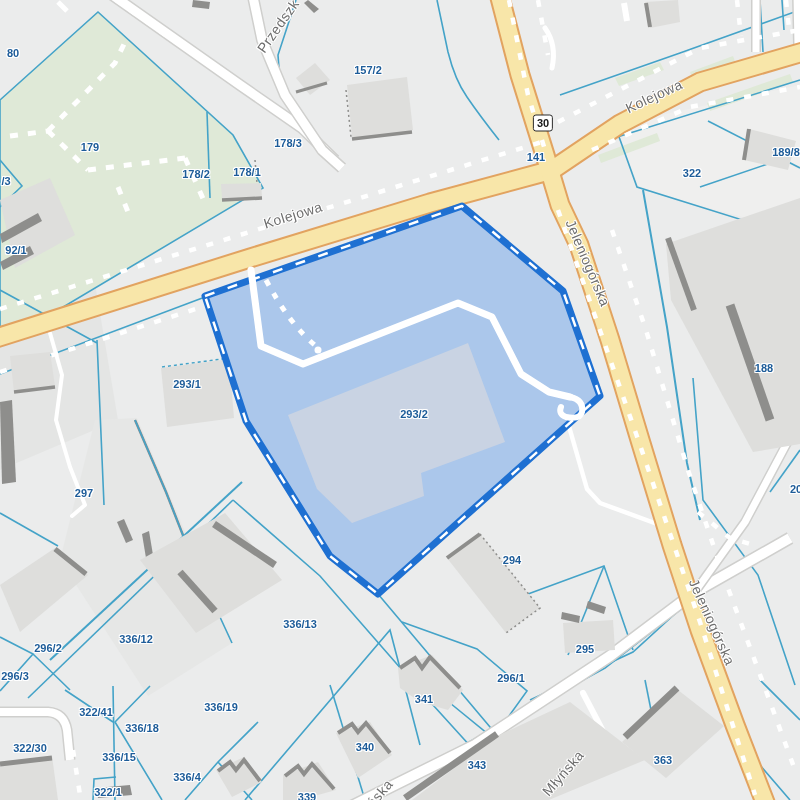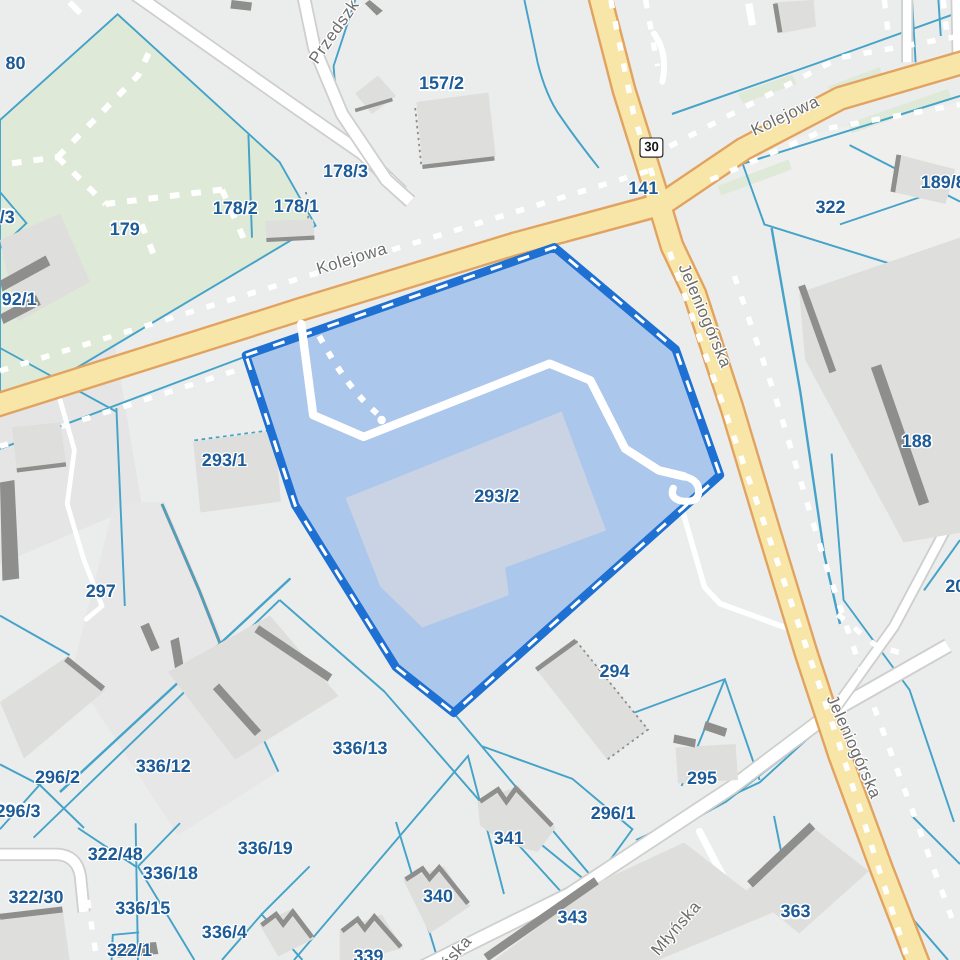--- a/index.html
+++ b/index.html
@@ -20,21 +20,21 @@
   .darkline{fill:none;stroke:var(--bld-shadow);}
   .dashrow{fill:none;stroke:#fff;stroke-width:4.5px;stroke-dasharray:7 11;}
   .trail{fill:none;stroke:#fff;stroke-width:5px;stroke-dasharray:8 10;}
   .ycase{fill:none;stroke:var(--road-casing);stroke-width:21px;stroke-linecap:round;stroke-linejoin:round;}
   .yfill{fill:none;stroke:var(--road-fill);stroke-width:17px;stroke-linecap:round;stroke-linejoin:round;}
   .wcase{fill:none;stroke:var(--white-casing);stroke-linejoin:round;}
   .wfill{fill:none;stroke:var(--white-road);stroke-linejoin:round;}
   .bld{fill:var(--bld);stroke:none;}
   .bldbar{fill:var(--bld-shadow);stroke:none;}
   #labels{position:absolute;left:0;top:0;width:800px;height:800px;pointer-events:none;}
-  .parcel-label{position:absolute;color:var(--label);font-size:15px;font-weight:bold;white-space:nowrap;
+  .parcel-label{position:absolute;color:var(--label);font-size:11px;font-weight:bold;white-space:nowrap;
      text-shadow:1px 0 0 #fff,-1px 0 0 #fff,0 1px 0 #fff,0 -1px 0 #fff,1px 1px 0 #fff,-1px -1px 0 #fff,1px -1px 0 #fff,-1px 1px 0 #fff;}
   .street-label{position:absolute;color:var(--street);font-size:14px;font-weight:normal;letter-spacing:.5px;white-space:nowrap;
      text-shadow:1px 0 0 #fff,-1px 0 0 #fff,0 1px 0 #fff,0 -1px 0 #fff,1px 1px 0 #fff,-1px -1px 0 #fff;}
   .badge{position:absolute;left:543px;top:123px;transform:translate(-50%,-50%);
      background:#fff;border:1.5px solid #2b2b2b;border-radius:3px;color:#1a1a1a;
      font-size:11px;font-weight:bold;line-height:1;padding:2px 3px;}
 </style>
 </head>
 <body>
 
@@ -206,21 +206,21 @@
       <polygon points="288,415 468,343 505,442 421,473 424,496 352,523 317,489" style="fill:var(--bld-blue)"></polygon>
       <path class="wfill" style="stroke-width:7;stroke-linecap:round" d="M251,270 L261,346 L303,364 L458,303 L492,317 L521,374 L549,392 L570,397"></path>
       <path class="wfill" style="stroke-width:6;stroke-linecap:round" d="M570,397 Q584,400 582,412 Q580,420 566,417 Q558,414 561,407"></path>
       <path class="trail" style="stroke-width:5;stroke-dasharray:6 9" d="M266,280 Q290,325 316,346"></path>
       <circle cx="318" cy="350" r="3.5" fill="#fff"></circle>
     </g>
   </svg>
 
   <div id="labels">
       <div class="parcel-label" style="left: 13px; top: 53px; transform: translate(-50%, -50%) rotate(0deg);">80</div>
-      <div class="parcel-label" style="left: 104px; top: 147px; transform: translate(-50%, -50%) rotate(0deg); margin-top: 44px;">179</div>
+      <div class="parcel-label" style="left: 90px; top: 147px; transform: translate(-50%, -50%) rotate(0deg);">179</div>
       <div class="parcel-label" style="left: 196px; top: 174px; transform: translate(-50%, -50%) rotate(0deg);">178/2</div>
       <div class="parcel-label" style="left: 247px; top: 172px; transform: translate(-50%, -50%) rotate(0deg);">178/1</div>
       <div class="parcel-label" style="left: 288px; top: 143px; transform: translate(-50%, -50%) rotate(0deg);">178/3</div>
       <div class="parcel-label" style="left: 368px; top: 70px; transform: translate(-50%, -50%) rotate(0deg);">157/2</div>
       <div class="parcel-label" style="left: 536px; top: 157px; transform: translate(-50%, -50%) rotate(0deg);">141</div>
       <div class="parcel-label" style="left: 692px; top: 173px; transform: translate(-50%, -50%) rotate(0deg);">322</div>
       <div class="parcel-label" style="left: 786px; top: 152px; transform: translate(-50%, -50%) rotate(0deg);">189/8</div>
       <div class="parcel-label" style="left: 6px; top: 181px; transform: translate(-50%, -50%) rotate(0deg);">/3</div>
       <div class="parcel-label" style="left: 16px; top: 250px; transform: translate(-50%, -50%) rotate(0deg);">92/1</div>
       <div class="parcel-label" style="left: 187px; top: 384px; transform: translate(-50%, -50%) rotate(0deg);">293/1</div>
@@ -228,21 +228,21 @@
       <div class="parcel-label" style="left: 764px; top: 368px; transform: translate(-50%, -50%) rotate(0deg);">188</div>
       <div class="parcel-label" style="left: 84px; top: 493px; transform: translate(-50%, -50%) rotate(0deg);">297</div>
       <div class="parcel-label" style="left: 512px; top: 560px; transform: translate(-50%, -50%) rotate(0deg);">294</div>
       <div class="parcel-label" style="left: 585px; top: 649px; transform: translate(-50%, -50%) rotate(0deg);">295</div>
       <div class="parcel-label" style="left: 511px; top: 678px; transform: translate(-50%, -50%) rotate(0deg);">296/1</div>
       <div class="parcel-label" style="left: 48px; top: 648px; transform: translate(-50%, -50%) rotate(0deg);">296/2</div>
       <div class="parcel-label" style="left: 15px; top: 676px; transform: translate(-50%, -50%) rotate(0deg);">296/3</div>
       <div class="parcel-label" style="left: 136px; top: 639px; transform: translate(-50%, -50%) rotate(0deg);">336/12</div>
       <div class="parcel-label" style="left: 300px; top: 624px; transform: translate(-50%, -50%) rotate(0deg);">336/13</div>
       <div class="parcel-label" style="left: 221px; top: 707px; transform: translate(-50%, -50%) rotate(0deg);">336/19</div>
-      <div class="parcel-label" style="left: 96px; top: 712px; transform: translate(-50%, -50%) rotate(0deg);">322/48</div>
+      <div class="parcel-label" style="left: 96px; top: 712px; transform: translate(-50%, -50%) rotate(0deg);">322/41</div>
       <div class="parcel-label" style="left: 142px; top: 728px; transform: translate(-50%, -50%) rotate(0deg);">336/18</div>
       <div class="parcel-label" style="left: 30px; top: 748px; transform: translate(-50%, -50%) rotate(0deg);">322/30</div>
       <div class="parcel-label" style="left: 119px; top: 757px; transform: translate(-50%, -50%) rotate(0deg);">336/15</div>
       <div class="parcel-label" style="left: 108px; top: 792px; transform: translate(-50%, -50%) rotate(0deg);">322/1</div>
       <div class="parcel-label" style="left: 187px; top: 777px; transform: translate(-50%, -50%) rotate(0deg);">336/4</div>
       <div class="parcel-label" style="left: 424px; top: 699px; transform: translate(-50%, -50%) rotate(0deg);">341</div>
       <div class="parcel-label" style="left: 365px; top: 747px; transform: translate(-50%, -50%) rotate(0deg);">340</div>
       <div class="parcel-label" style="left: 307px; top: 797px; transform: translate(-50%, -50%) rotate(0deg);">339</div>
       <div class="parcel-label" style="left: 477px; top: 765px; transform: translate(-50%, -50%) rotate(0deg);">343</div>
       <div class="parcel-label" style="left: 663px; top: 760px; transform: translate(-50%, -50%) rotate(0deg);">363</div>

